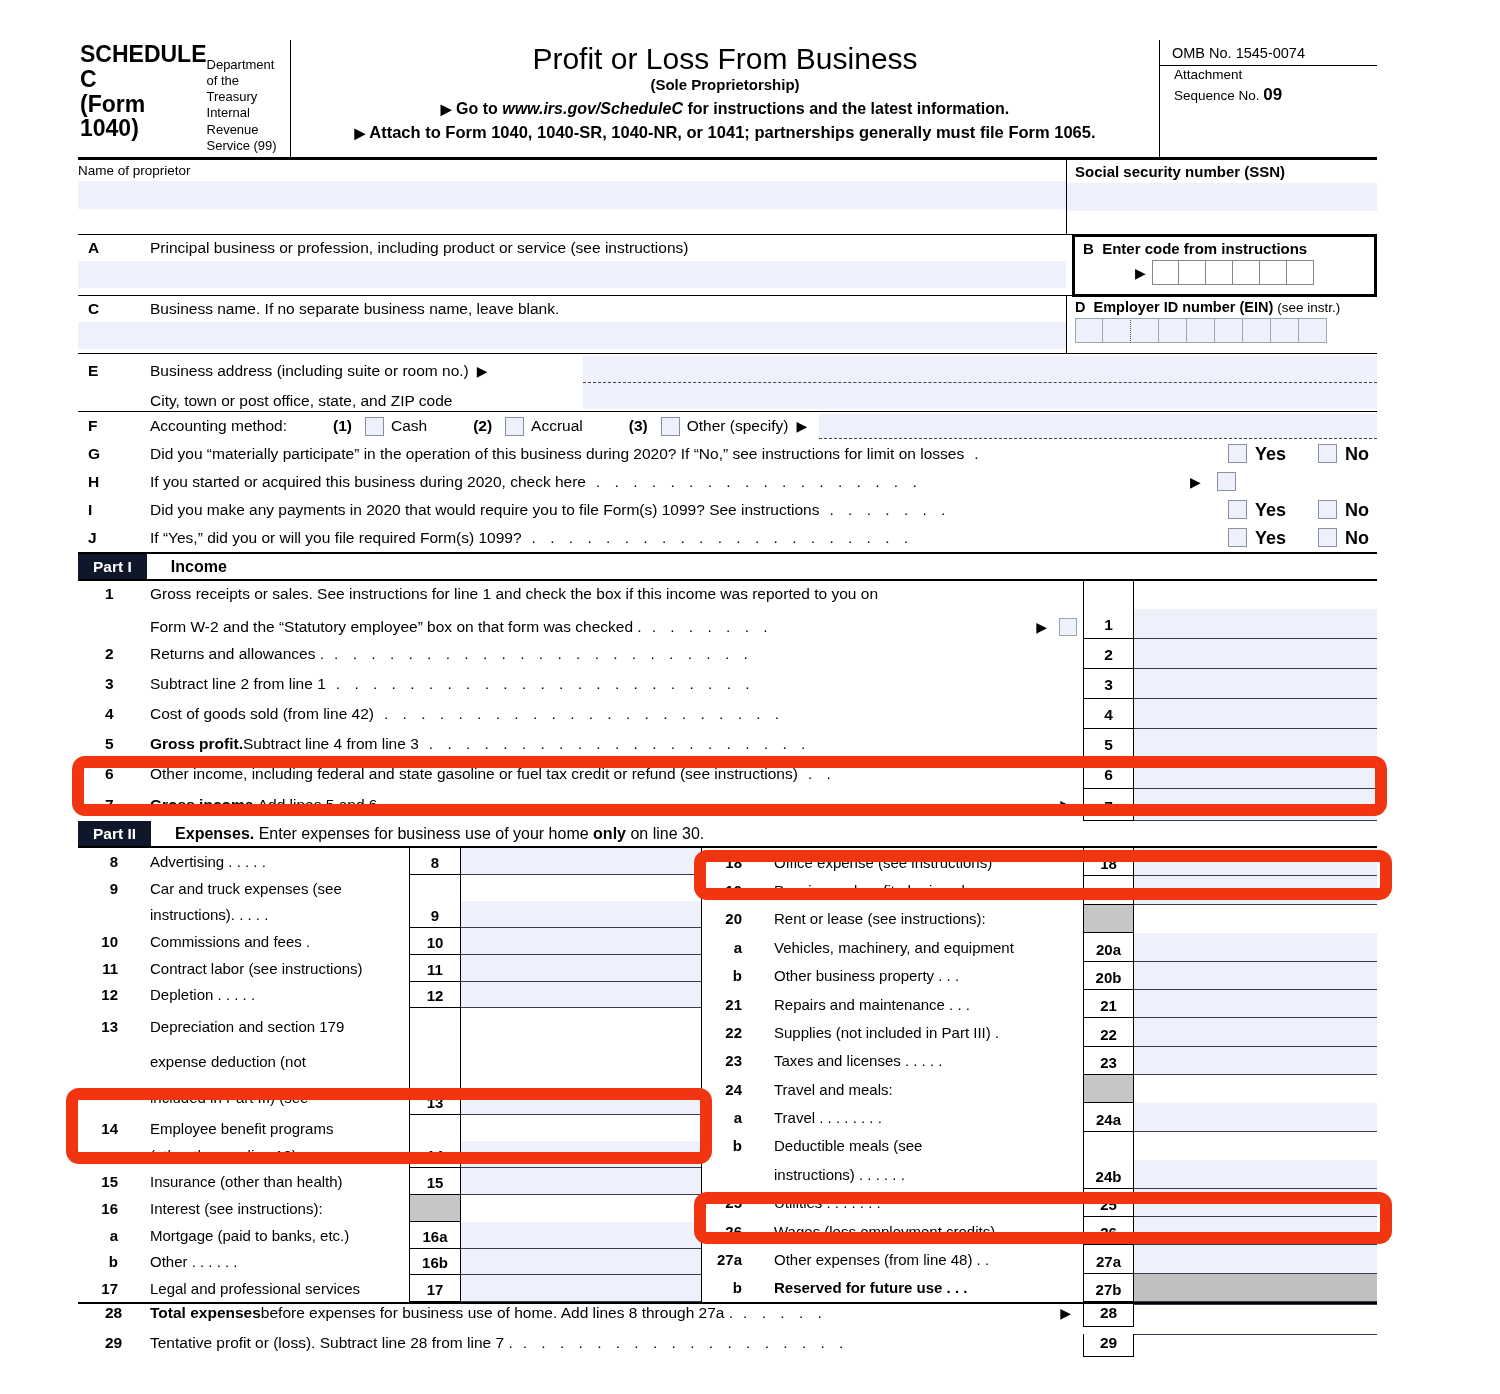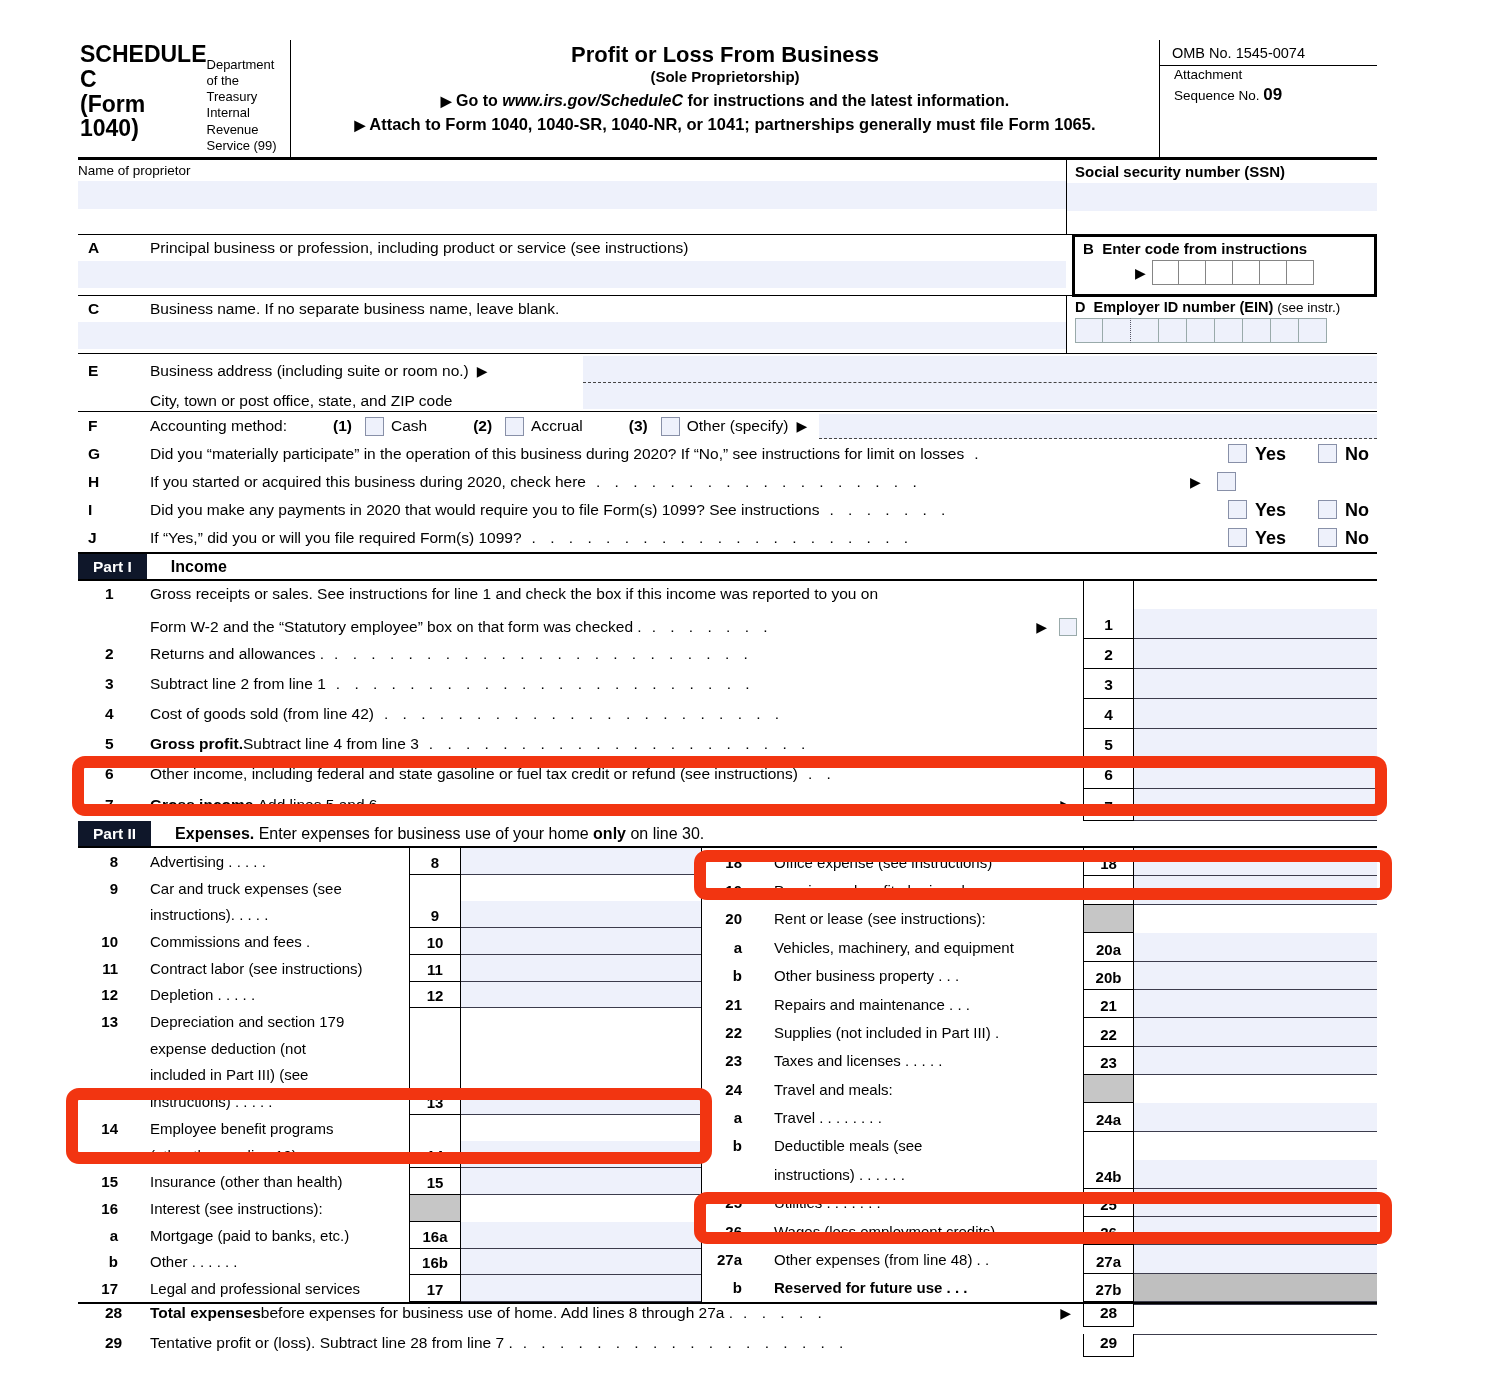--- a/index.html
+++ b/index.html
@@ -7,21 +7,21 @@
      font-family:"Liberation Sans",sans-serif;overflow:hidden}
 .page{position:absolute;left:78px;top:40px;width:1299px}
 .b{font-weight:bold}
 .fill{background:#eef1fb}
 
 .hdr{display:grid;grid-template-columns:213px 1fr 218px;border-bottom:3px solid #000;height:120px}
 .hdr-l{border-right:1.5px solid #000;display:flex;flex-direction:row;padding:2px 4px 3px 2px}
 .hdr-l .t1{font-size:23px;font-weight:bold;line-height:1.08}
 .hdr-l .t2{font-size:13px;margin-top:auto;line-height:1.25}
 .hdr-c{text-align:center;padding-top:2px}
-.hdr-c .title{font-size:22px;font-weight:bold}
+.hdr-c .title{font-size:30px;font-weight:normal}
 .hdr-c .sub{font-size:15px;font-weight:bold}
 .hdr-c .goto{font-size:16px;font-weight:bold;margin-top:7px}
 .hdr-c .lnk{font-style:italic}
 .hdr-c .attach{font-size:16.5px;font-weight:bold;margin-top:5px}
 .arr{font-size:14px}
 .hdr-r{border-left:1.5px solid #000;display:flex;flex-direction:column}
 .hdr-r .omb{font-size:14.5px;padding:5px 0 4px 12px;border-bottom:1.5px solid #000}
 .hdr-r .yr{font-size:40px;font-weight:bold;text-align:center;line-height:1.05;letter-spacing:1px}
 .hdr-r .yr .o{color:#fff;-webkit-text-stroke:2.5px #000}
 .hdr-r .att{font-size:13.5px;padding-left:14px;line-height:1.3}
@@ -443,24 +443,20 @@
               <span class="ptxt">Depreciation and section 179</span>
             </div>
           <div class="pline">
               <span class="pnum"></span>
               <span class="ptxt">expense  deduction  (not</span>
             </div>
           <div class="pline">
               <span class="pnum"></span>
               <span class="ptxt">included  in  Part  III)  (see</span>
             </div>
-          <div class="pline">
-              <span class="pnum"></span>
-              <span class="ptxt">instructions) .   .   .   .   .</span>
-            </div>
         </div>
         <div class="p2box">13</div>
         <div class="p2amt multi">
             <span class="bl"></span>
           </div>
       </div>
       <div class="p2row" style="flex:2">
         <div class="p2lab">
           <div class="pline">
               <span class="pnum">14</span>

